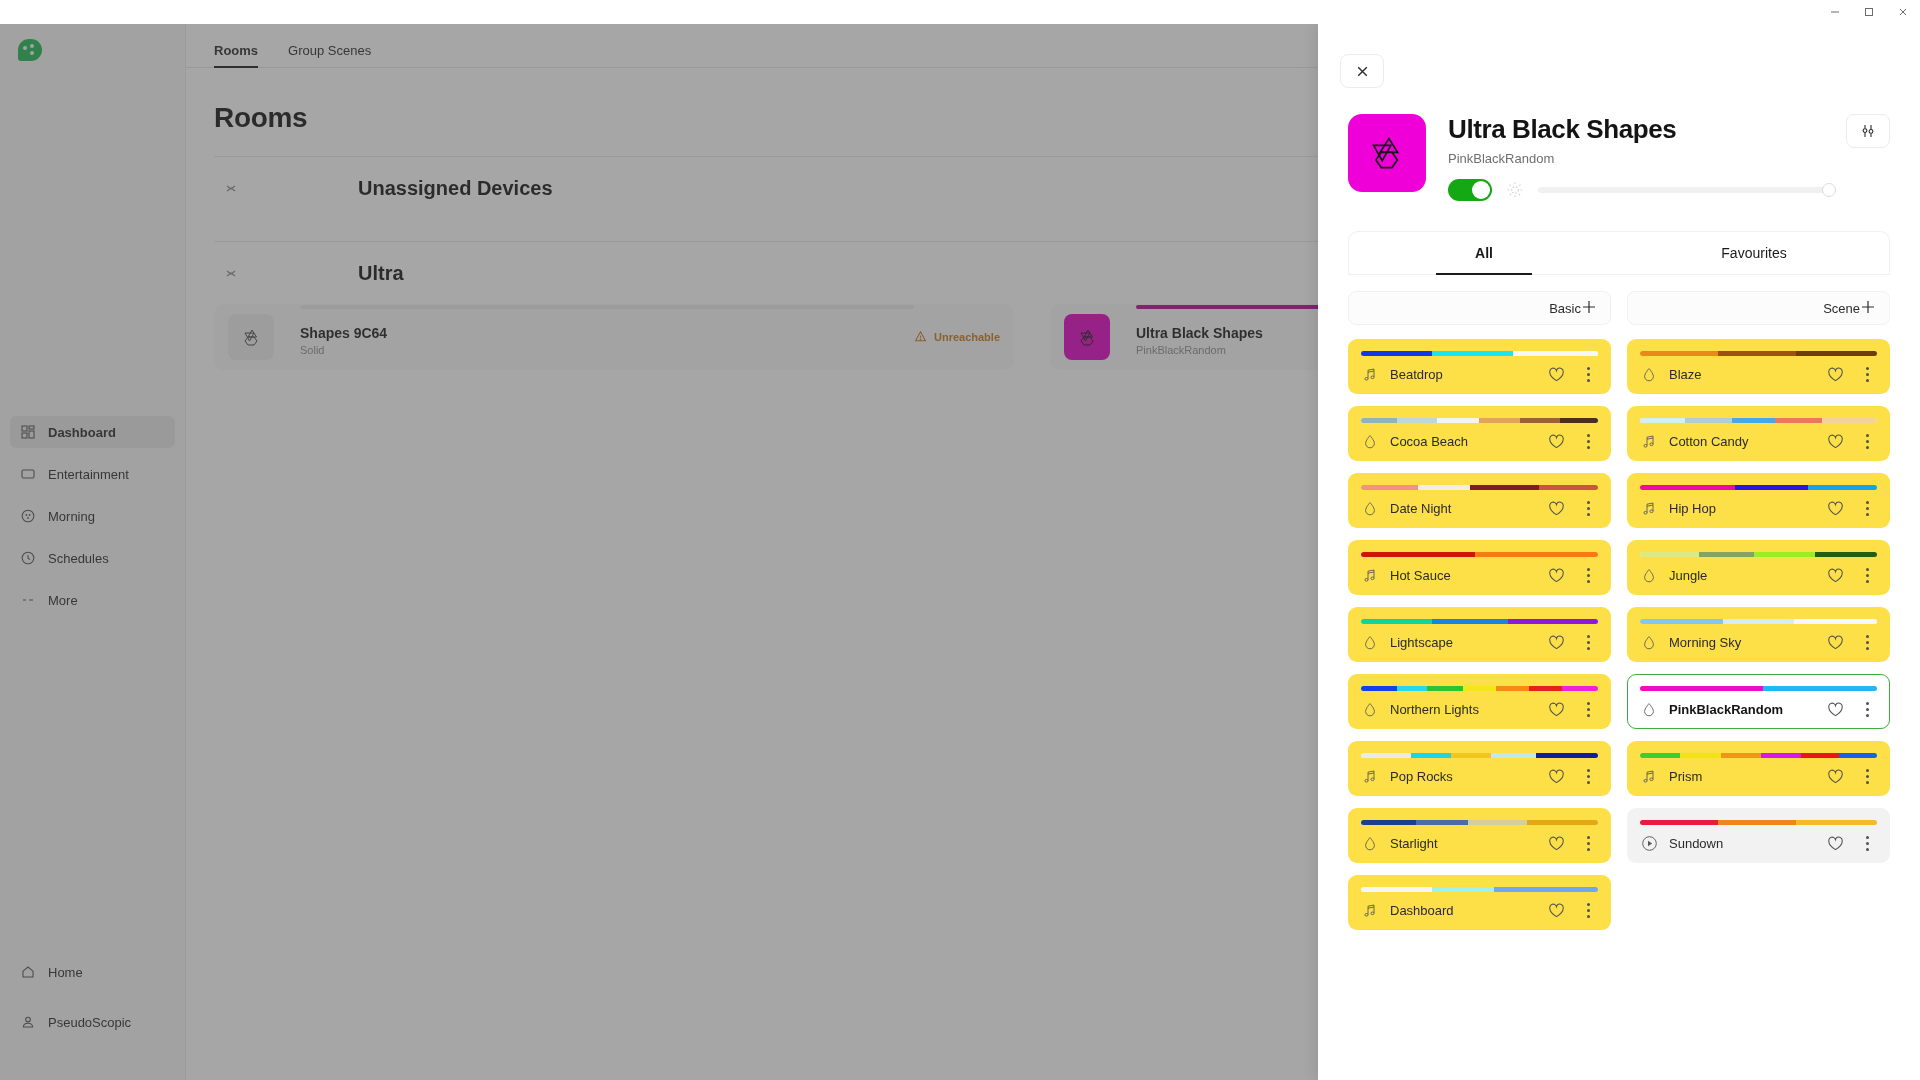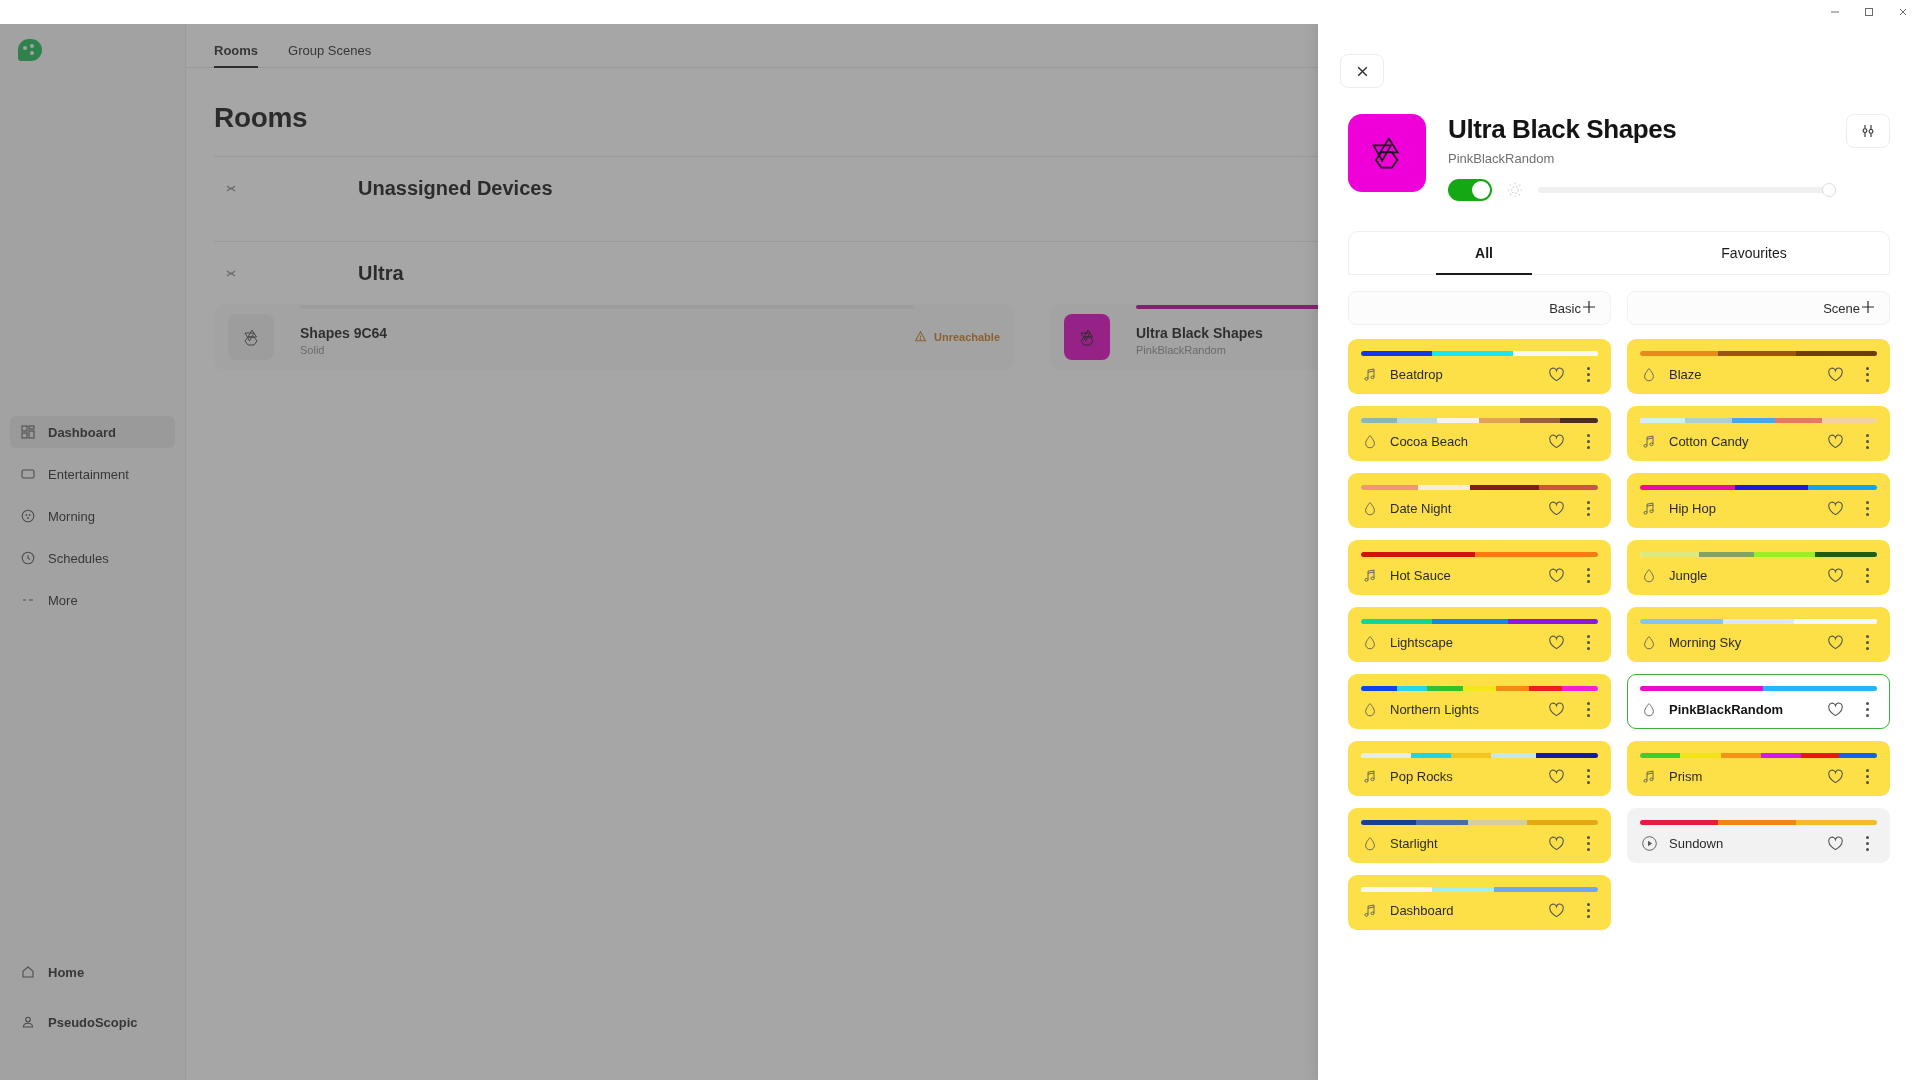--- a/index.html
+++ b/index.html
@@ -45,21 +45,21 @@
   .nav-mid { margin-top: 340px; padding: 0 10px; }
   .nav-item {
     display: flex; align-items: center; gap: 12px;
     height: 32px; padding: 0 10px; border-radius: 6px;
     font-size: 13px; color: #2b2b2b; margin-bottom: 10px;
   }
   .nav-item.active { background: #e8e8e8; font-weight: 700; }
   .nav-ico { width: 16px; height: 16px; color: #555; display:flex; align-items:center; justify-content:center; flex:0 0 16px; }
   .nav-ico svg { display:block; }
   .nav-bottom { margin-top: auto; padding: 0 10px 24px 10px; }
-  .nav-bottom .nav-item { margin-bottom: 18px; font-weight: 700; }
+  .nav-bottom .nav-item { margin-bottom: 18px; font-weight: 400; }
 
   
   .main { flex: 1; height: 776px; background: #ffffff; position: relative; }
   .main-tabs {
     height: 44px; display: flex; align-items: flex-end; gap: 30px;
     padding-left: 28px; border-bottom: 1px solid #e6e6e6;
   }
   .mtab { font-size: 13px; color: #2b2b2b; padding-bottom: 9px; position: relative; }
   .mtab.active { font-weight: 700; }
   .mtab.active::after {

